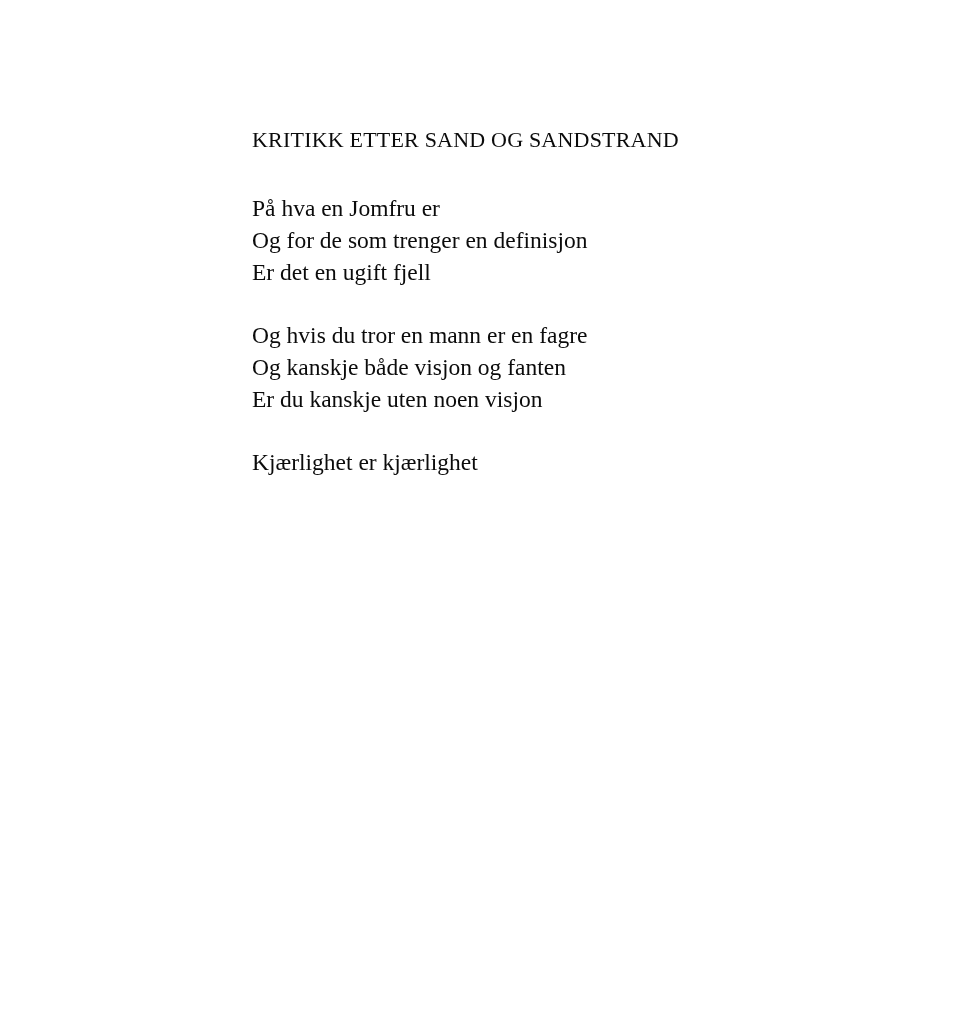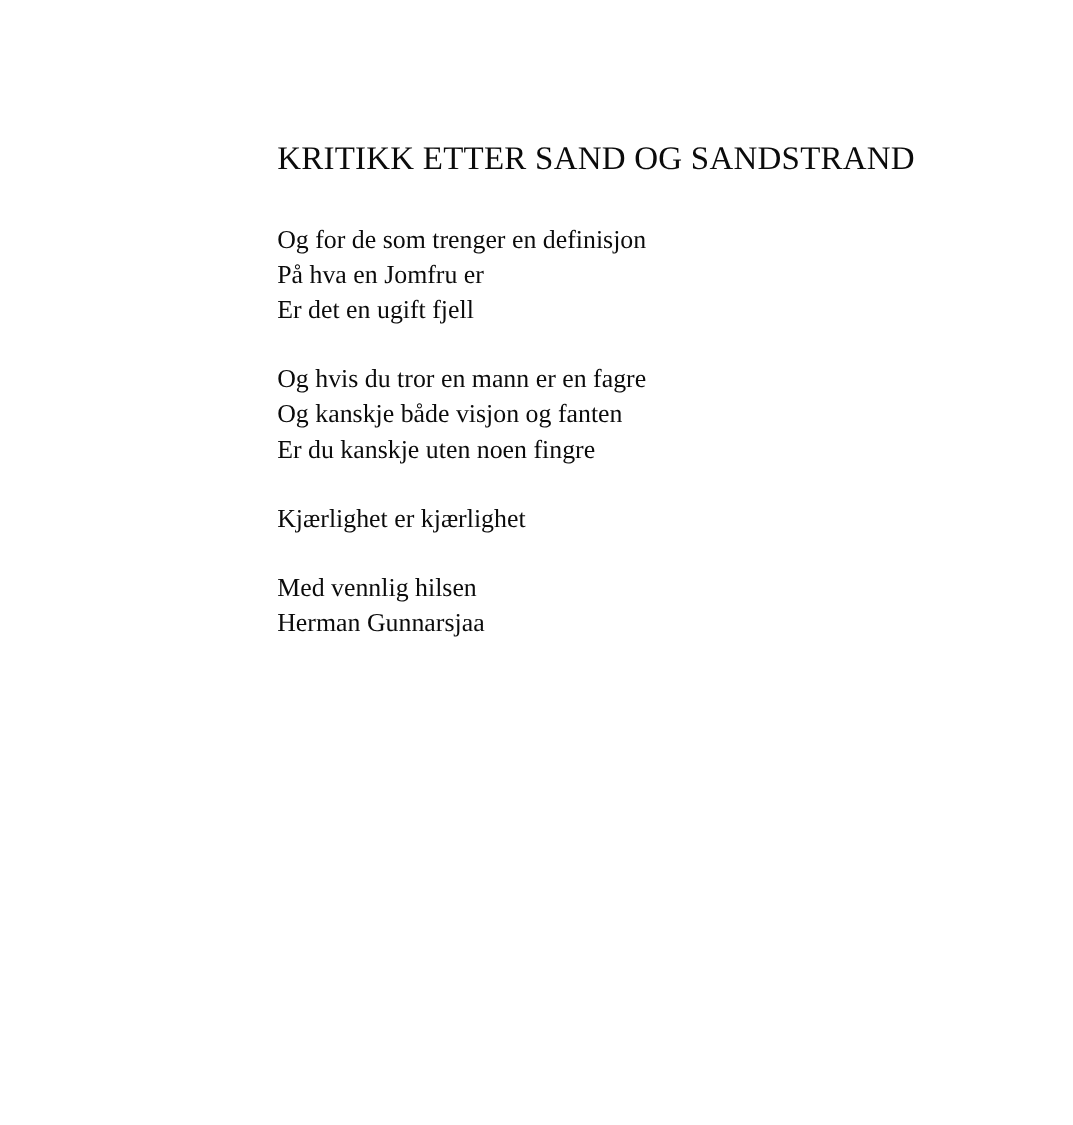--- a/index.html
+++ b/index.html
@@ -20,21 +20,21 @@
     height: 1023px;
     background: #ffffff;
   }
   .content {
     position: absolute;
     left: 252px;
     top: 126px;
     width: 620px;
   }
   .doc-title {
-    font-size: 30px;
+    font-size: 22px;
     line-height: 1.28;
     letter-spacing: 0.2px;
     margin: 0 0 38px 0;
     font-weight: 400;
     white-space: pre;
   }
   .stanza {
     margin: 0 0 31px 0;
   }
   .stanza:last-child {
@@ -48,37 +48,33 @@
 </style>
 </head>
 <body>
 
 <div class="page">
   <div class="content">
 
     <h1 class="doc-title">KRITIKK ETTER SAND OG SANDSTRAND</h1>
 
     <div class="stanza">
+      <div class="line">På hva en Jomfru er</div>
       <div class="line">Og for de som trenger en definisjon</div>
-      <div class="line">På hva en Jomfru er</div>
       <div class="line">Er det en ugift fjell</div>
     </div>
 
 
 
     <div class="stanza">
       <div class="line">Og hvis du tror en mann er en fagre</div>
       <div class="line">Og kanskje både visjon og fanten</div>
-      <div class="line">Er du kanskje uten noen fingre</div>
+      <div class="line">Er du kanskje uten noen visjon</div>
     </div>
 
 
     <div class="stanza">
       <div class="line">Kjærlighet er kjærlighet</div>
     </div>
 
-    <div class="stanza">
-      <div class="line">Med vennlig hilsen</div>
-      <div class="line">Herman Gunnarsjaa</div>
-    </div>
 
   </div>
 </div>
 
 </body></html>

